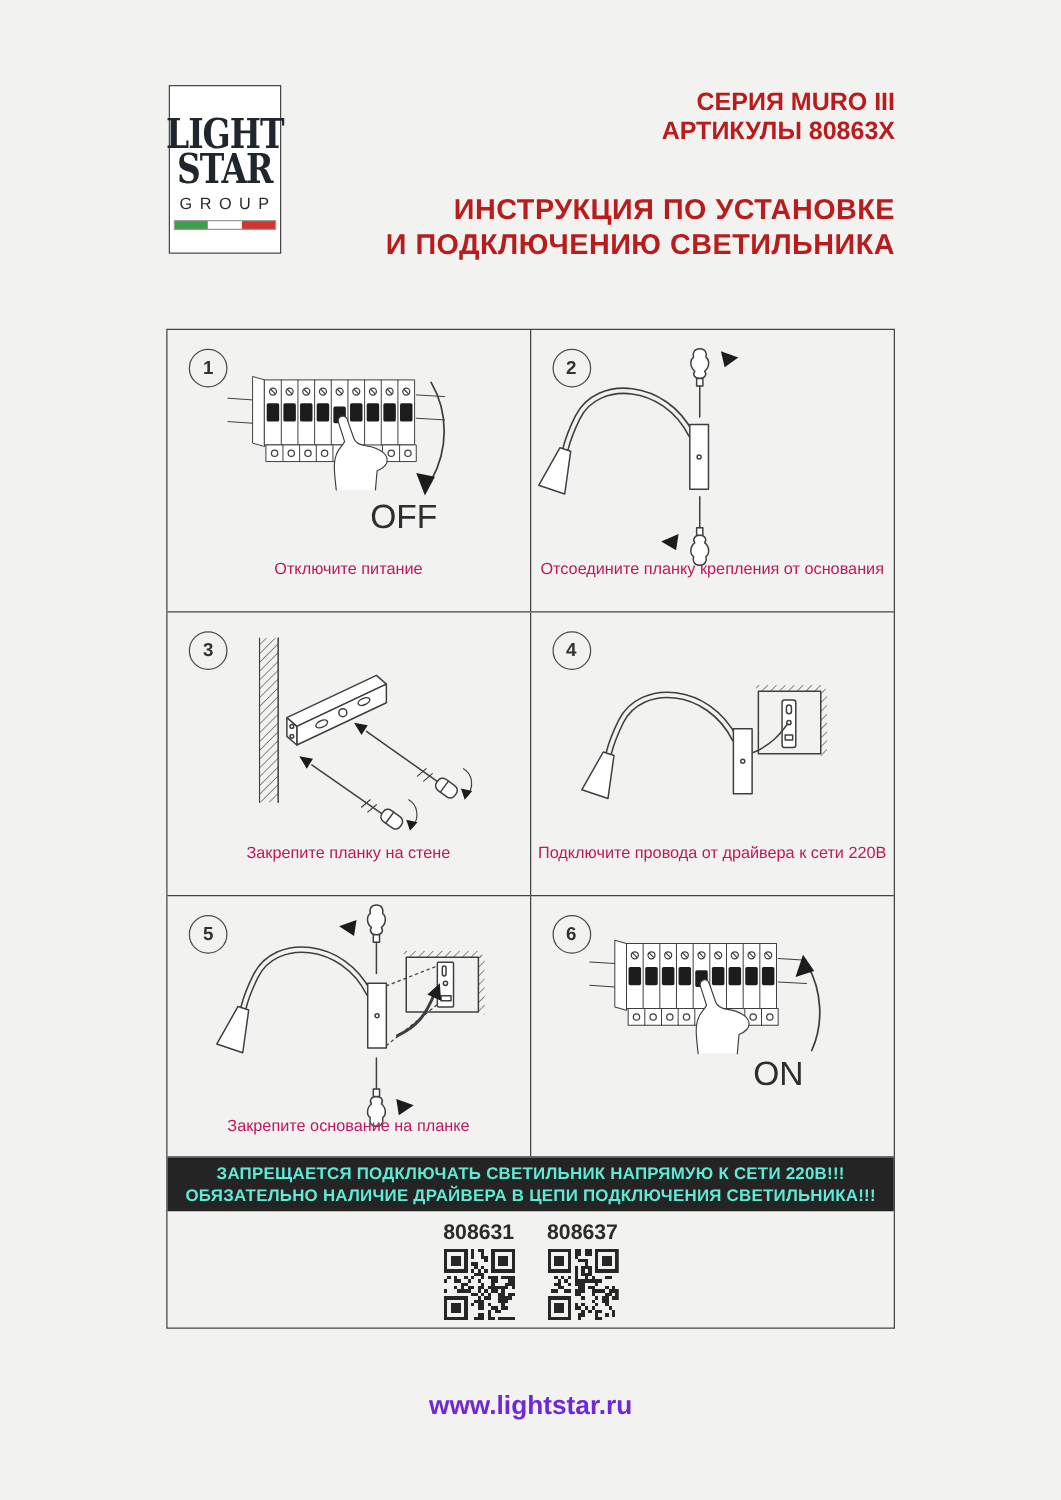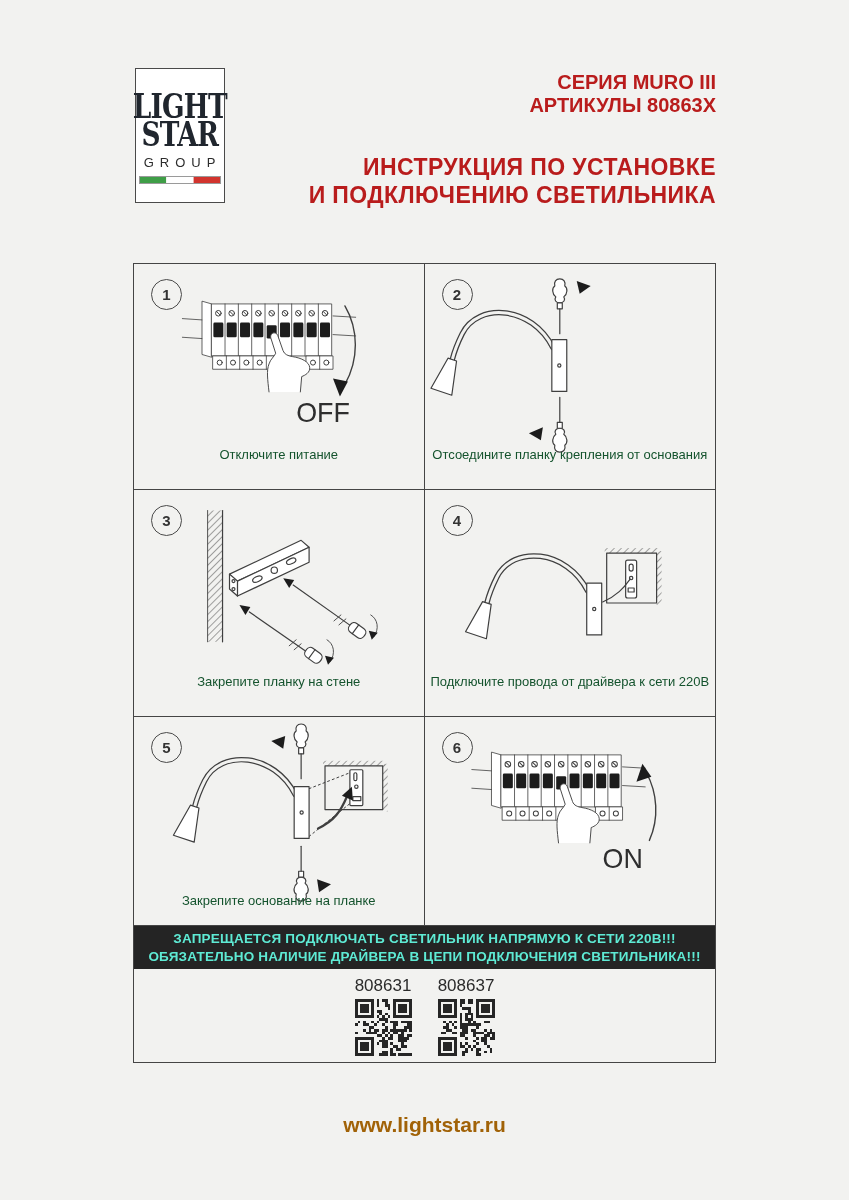--- a/index.html
+++ b/index.html
@@ -24,45 +24,45 @@
   .grid{position:absolute;left:133px;top:263px;width:583px;height:800px;border:1px solid #454545;
         box-sizing:border-box;background:#f2f2f0;}
   .grid-row{display:flex;box-sizing:border-box;border-bottom:1px solid #454545;}
   .r1{height:226px;} .r2{height:227px;} .r3{height:209px;}
   .cell{flex:1 1 50%;position:relative;box-sizing:border-box;}
   .cell.left{border-right:1px solid #454545;}
   .step-num{position:absolute;left:17px;top:15px;width:29px;height:29px;border:1.2px solid #4a4a4a;
             border-radius:50%;display:flex;align-items:center;justify-content:center;
             font-size:15px;font-weight:600;color:#333;z-index:2;}
   .caption{position:absolute;left:0;right:0;bottom:27px;text-align:center;font-size:13px;
-           color:#14532d;white-space:nowrap;z-index:2;}
+           color:#be185d;white-space:nowrap;z-index:2;}
   .r3 .caption{bottom:17px;}
   .illus{position:absolute;inset:0;width:100%;height:100%;
          stroke:#3f3f3f;fill:none;stroke-width:1.2;stroke-linecap:round;stroke-linejoin:round;}
   .illus text{fill:#2e2e2e;stroke:none;font-family:"Liberation Sans",sans-serif;font-weight:400;}
   .f{fill:#ffffff;}
   .k{fill:#1c1c1c;stroke:none;}
   .bgstroke{stroke:#f2f2f0;}
   .thin{stroke-width:.9;}
   .thick{stroke-width:2.4;}
   .dash{stroke-dasharray:2,3;stroke-width:1;}
 
   
   .banner{height:43px;background:#242424;color:#5eead4;display:flex;flex-direction:column;
           align-items:center;justify-content:center;text-align:center;}
   .banner div{font-size:13.5px;font-weight:bold;line-height:18px;letter-spacing:.2px;white-space:nowrap;}
 
   
   .qr-row{height:93px;display:flex;justify-content:center;gap:26px;padding-top:7px;box-sizing:border-box;}
   .qr-group{display:flex;flex-direction:column;align-items:center;}
-  .qr-label{font-size:17px;font-weight:normal;color:#2b2b2b;line-height:20px;margin-bottom:3px;}
+  .qr-label{font-size:17px;font-weight:bold;color:#2b2b2b;line-height:20px;margin-bottom:3px;}
   .qr-svg{width:57px;height:57px;display:block;}
 
   .footer{position:absolute;top:1113px;left:0;width:100%;text-align:center;
-          font-size:21px;font-weight:bold;color:#a16207;}
+          font-size:21px;font-weight:bold;color:#6d28d9;}
 </style>
 </head>
 <body>
 
 <svg style="position:absolute;width:0;height:0;overflow:hidden" aria-hidden="true">
   <defs>
     <pattern id="hatch" width="5" height="5" patternUnits="userSpaceOnUse" patternTransform="rotate(45)">
       <line x1="0" y1="0" x2="0" y2="5" stroke="#4a4a4a" stroke-width="1"></line>
     </pattern>
 

